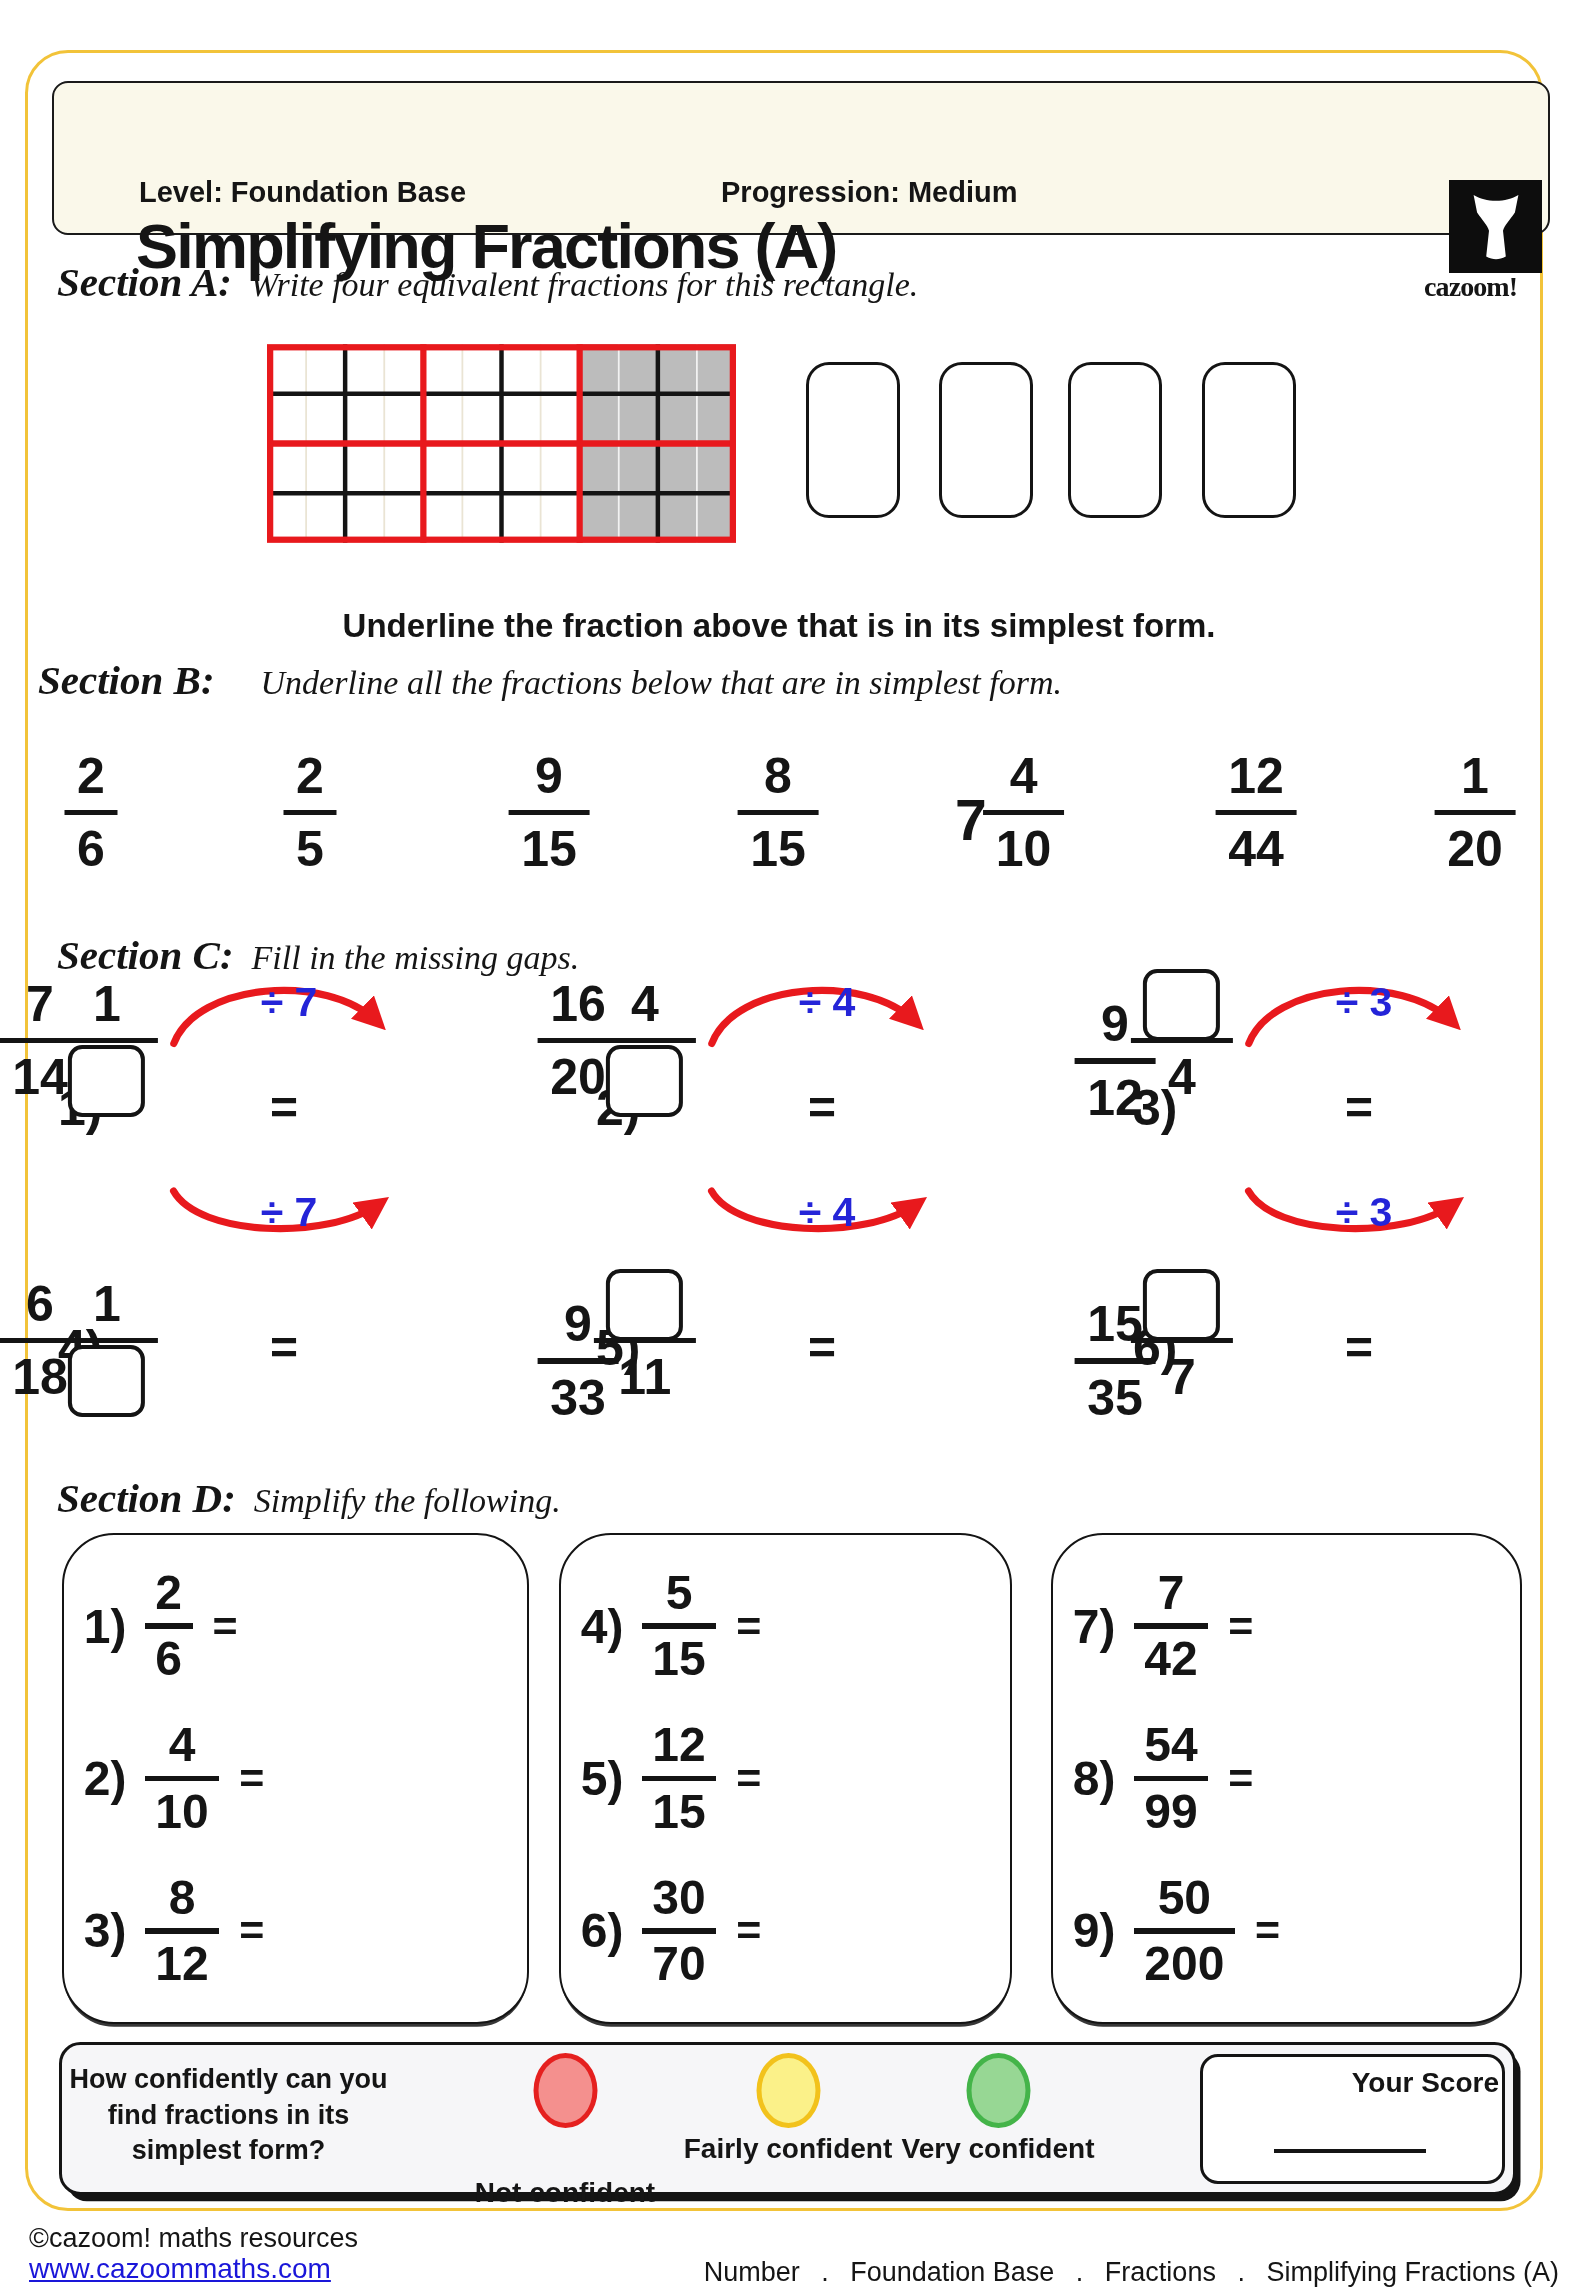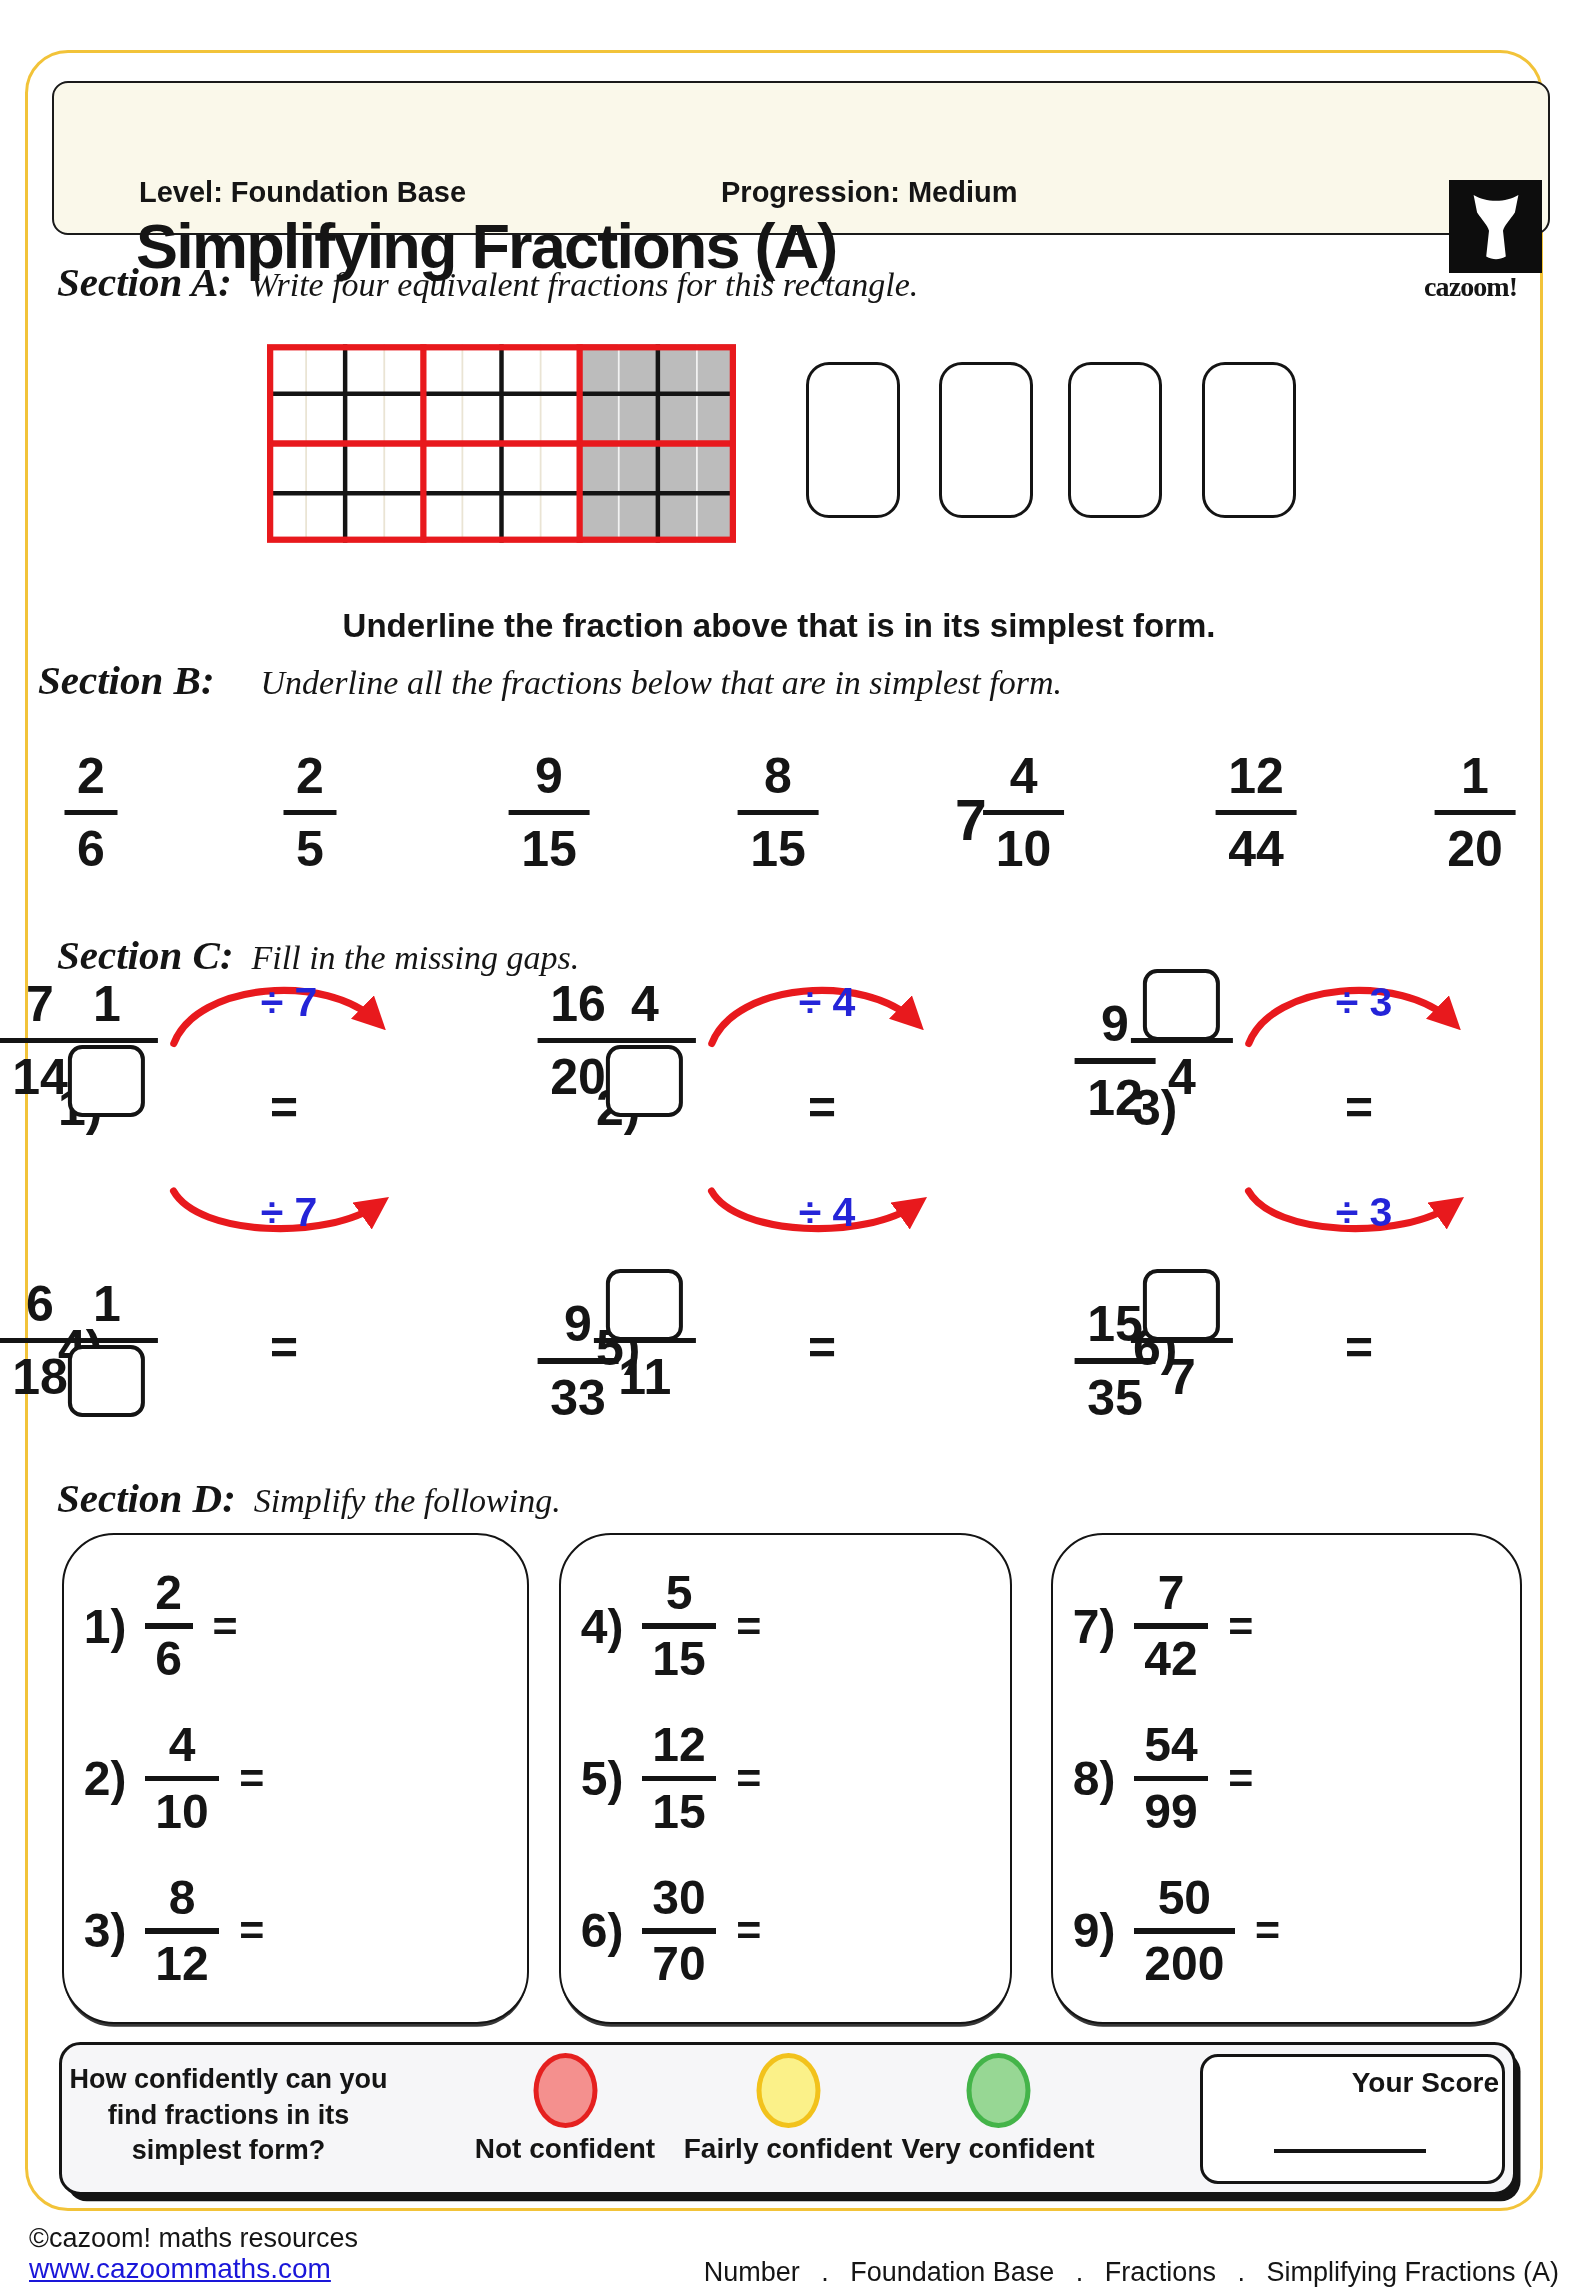--- a/index.html
+++ b/index.html
@@ -438,21 +438,21 @@
       <span class="bar"></span>
       <span class="den">200</span>
     </span>
     <span class="d-eq">=</span>
   </div>
 </div>
 
 <div class="abs conf-box"></div>
 <div class="abs conf-q">How confidently can you find fractions in its simplest form?</div>
 
-<div class="conf-opt" style="left:565px;">
+<div class="conf-opt" style="left:565px;gap:44px;">
   <span class="oval" style="background:#f4908e;border-color:#e5201f;"></span>
   <span class="opt-label">Not confident</span>
 </div>
 <div class="conf-opt" style="left:788px;">
   <span class="oval" style="background:#fbf189;border-color:#f2c21c;"></span>
   <span class="opt-label">Fairly confident</span>
 </div>
 <div class="conf-opt" style="left:998px;">
   <span class="oval" style="background:#97d794;border-color:#44b449;"></span>
   <span class="opt-label">Very confident</span>

